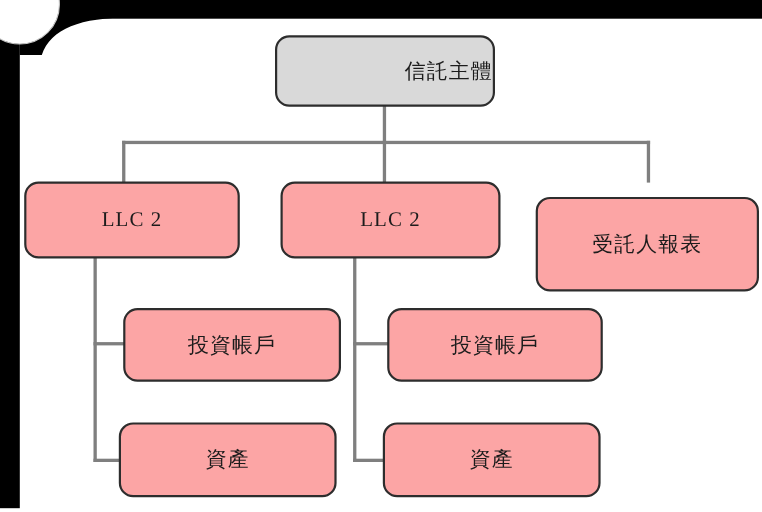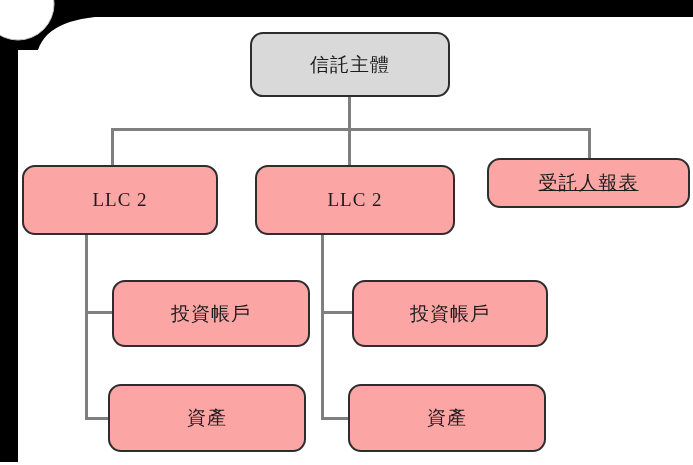--- a/index.html
+++ b/index.html
@@ -25,24 +25,24 @@
     display: flex;
     align-items: center;
     justify-content: center;
     font-size: 19px;
     color: #1c1c1c;
     letter-spacing: 1px;
   }
   .node.root { background: #d9d9d9; }
 
   
-  .n-trust        { left: 250px; top: 32px;  width: 200px; height: 65px; }
+  .n-trust        { left: 250px; top: 32px;  width: 200px; height: 65px; justify-content: flex-end; }
   .n-llc-left     { left: 22px;  top: 165px; width: 196px; height: 70px; }
   .n-llc-mid      { left: 255px; top: 165px; width: 200px; height: 70px; }
-  .n-trustee      { left: 487px; top: 158px; width: 203px; height: 50px; text-decoration: underline; }
+  .n-trustee      { left: 487px; top: 179px; width: 203px; height: 86px; }
   .n-invest-left  { left: 112px; top: 280px; width: 198px; height: 67px; }
   .n-asset-left   { left: 108px; top: 384px; width: 198px; height: 68px; }
   .n-invest-mid   { left: 352px; top: 280px; width: 196px; height: 67px; }
   .n-asset-mid    { left: 348px; top: 384px; width: 198px; height: 68px; }
 
   
   .c-trunk        { left: 348px; top: 96px;  width: 3px;   height: 34px; }
   .c-rail         { left: 111px; top: 128px; width: 480px; height: 3px; }
   .c-drop-left    { left: 111px; top: 128px; width: 3px;   height: 38px; }
   .c-drop-mid     { left: 348px; top: 128px; width: 3px;   height: 38px; }

